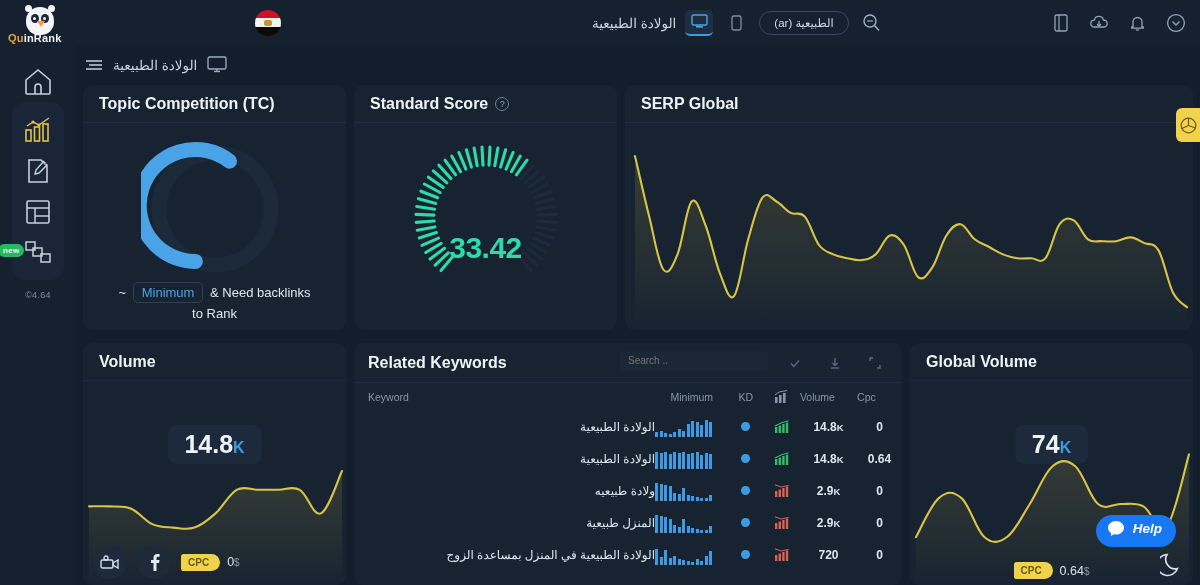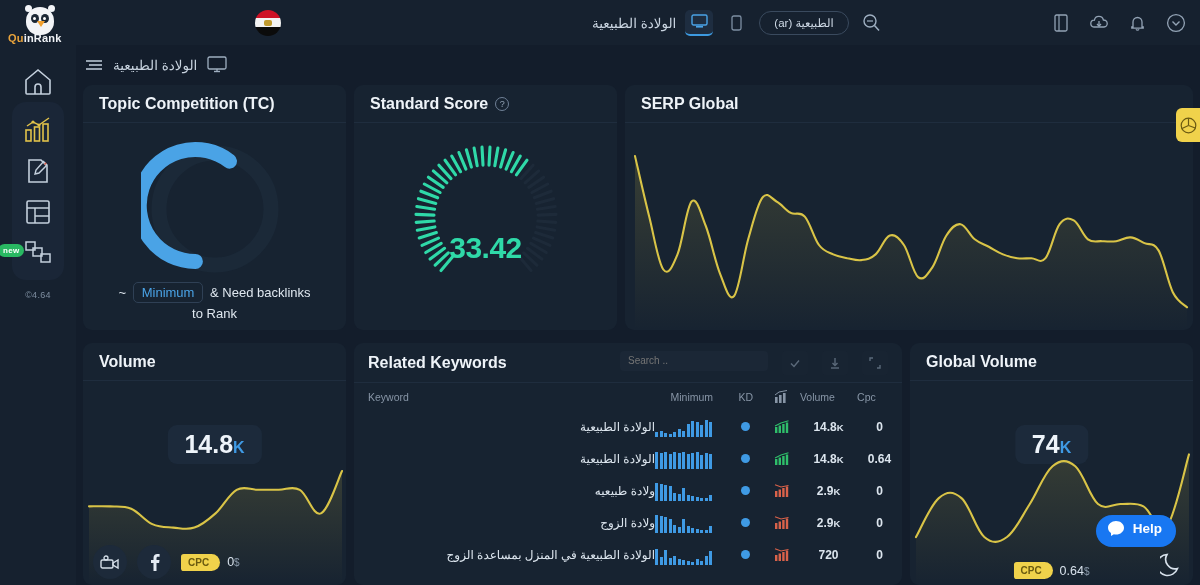--- a/index.html
+++ b/index.html
@@ -116,21 +116,21 @@
   .v-cell { width: 56px; text-align: center; font-weight: bold; font-size: 12px; }
   .v-cell em { font-style: normal; font-size: 9.5px; }
   .c-cell { width: 44px; text-align: center; font-weight: bold; }
   .kd-dot { width: 9px; height: 9px; border-radius: 50%; background: #3f9ae4; display: inline-block; }
   .bars { display: flex; align-items: flex-end; gap: 1.5px; height: 20px; }
   .bars i { width: 3px; background: #3f9ae4; display: block; }
   
   #card-gv { left: 834px; top: 298px; width: 283px; height: 242px; }
   
   .pie-tab { position: absolute; right: 0; top: 108px; width: 24px; height: 34px; background: #f0d24b; border-radius: 6px 0 0 6px; display: flex; align-items: center; justify-content: center; cursor: pointer; }
-  .help-btn { position: absolute; right: 24px; bottom: 38px; background: #1877f2; border-radius: 20px; height: 32px; display: flex; align-items: center; gap: 8px; padding: 0 14px 6px 11px; cursor: pointer; }
+  .help-btn { position: absolute; right: 24px; bottom: 38px; background: #1877f2; border-radius: 20px; height: 32px; display: flex; align-items: center; gap: 8px; padding: 0 14px 6px 11px; cursor: pointer; font-style: italic; }
   .help-btn span { color: #fff; font-size: 13.5px; font-weight: bold; }
   .moon { position: absolute; right: 16px; bottom: 8px; cursor: pointer; }
   svg { display: block; }
 </style>
 </head>
 <body>
 
 <div class="topbar">
   <div class="logo-wrap">
     <div class="penguin">
@@ -532,21 +532,21 @@
       <rect x="1" y="7" width="2.4" height="6" fill="#d9624a"></rect>
                   <rect x="4.6" y="5.5" width="2.4" height="7.5" fill="#d9624a"></rect>
       <rect x="8.2" y="4" width="2.4" height="9" fill="#d9624a"></rect>
                   <rect x="11.8" y="2.5" width="2.4" height="10.5" fill="#d9624a"></rect>
       <polyline points="1,0.8 7,3 14.5,1.5" fill="none" stroke="#d9624a" stroke-width="1.1"></polyline>
                 </svg></span></td>
             <td class="v-cell">2.9<em>K</em></td>
             <td class="c-cell">0</td>
           </tr>
           <tr>
-            <td class="kw-cell">ولادة الزوج</td>
+            <td class="kw-cell">المنزل طبيعية</td>
             <td class="act-cell">
               <div class="bars">
                 <i style="height:18px"></i>
                 <i style="height:17px"></i>
                 <i style="height:16px"></i>
                 <i style="height:14px"></i>
                 <i style="height:8px"></i>
                 <i style="height:6px"></i>
                 <i style="height:14px"></i>
                 <i style="height:7px"></i>

